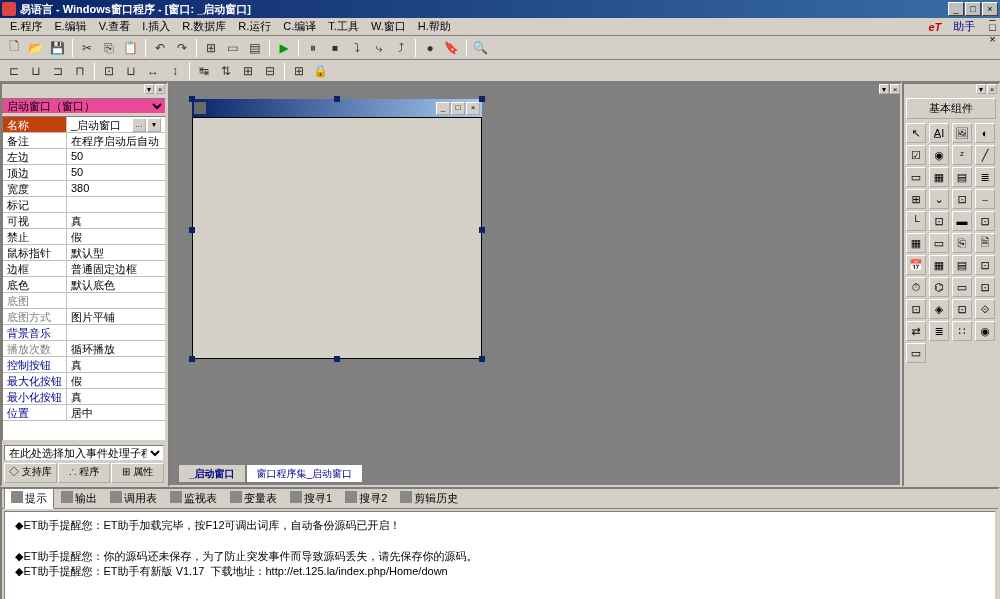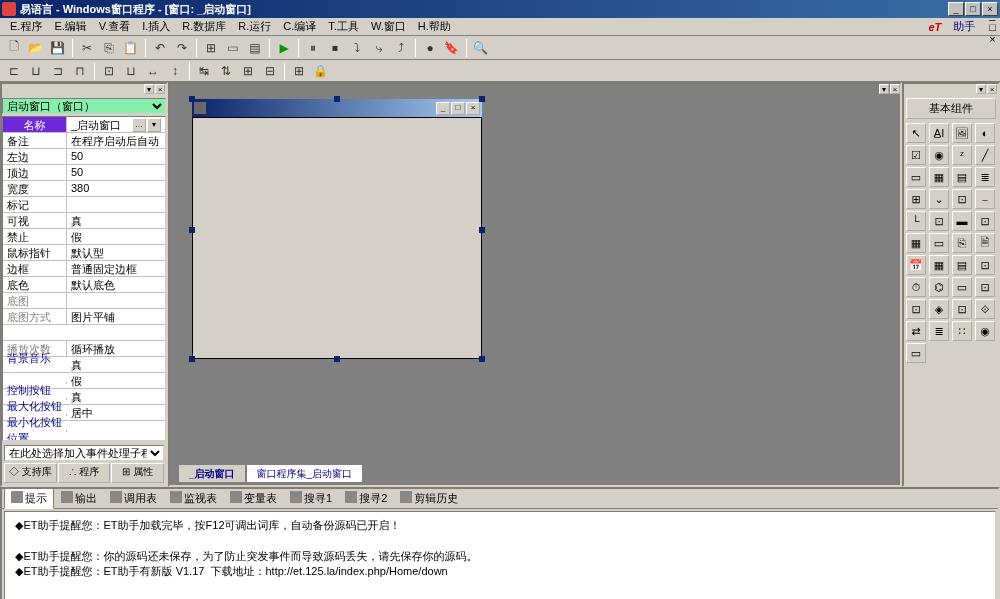--- a/index.html
+++ b/index.html
@@ -20,28 +20,28 @@
 .toolbar { background: #d4d0c8; height: 24px; display: flex; align-items: center; padding: 2px 4px; gap: 2px; border-bottom: 1px solid #808080; }
 .toolbar .sep { width: 1px; height: 18px; background: #808080; border-right: 1px solid #fff; margin: 0 2px; }
 .toolbar .tb { width: 20px; height: 20px; background: #d4d0c8; border: 1px solid transparent; display: flex; align-items: center; justify-content: center; font-size: 12px; color: #333; }
 .toolbar .tb.play { color: #090; }
 
 .main { display: flex; height: 405px; }
 
 .left-panel { width: 168px; background: #d4d0c8; display: flex; flex-direction: column; border: 2px inset #d4d0c8; }
 .left-panel .dock-title { height: 12px; background: #d4d0c8; display: flex; justify-content: flex-end; gap: 1px; padding: 0 1px; }
 .left-panel .dock-title .db { width: 10px; height: 10px; background: #d4d0c8; border: 1px outset #fff; font-size: 8px; text-align: center; }
-.left-panel select { width: 100%; margin: 2px 0; background: #86efac; border: 1px inset #d4d0c8; }
+.left-panel select { width: 100%; margin: 2px 0; background: #ec4899; border: 1px inset #d4d0c8; }
 .prop-grid { flex: 1; background: #fff; overflow-y: auto; border: 1px inset #d4d0c8; }
 .prop-row { display: flex; height: 16px; border-bottom: 1px solid #c0c0c0; }
 .prop-row .k { width: 64px; padding: 1px 4px; border-right: 1px solid #c0c0c0; color: #000; }
 .prop-row .k.dim { color: #808080; }
-.prop-row .k.link { color: #008; margin-top: 25px; }
+.prop-row .k.link { color: #008; }
 .prop-row .v { flex: 1; padding: 1px 4px; }
-.prop-row.sel .k { background: #6d28d9; color: #fff; text-align: center; }
+.prop-row.sel .k { background: #c2410c; color: #fff; }
 .prop-row.sel .v { display: flex; }
 .prop-row.sel .v span { flex: 1; }
 .prop-row.sel .btn { width: 14px; height: 14px; background: #d4d0c8; border: 1px outset #fff; font-size: 8px; text-align: center; line-height: 12px; margin-left: 1px; }
 .left-actions { padding: 2px; }
 .left-actions .evtsel { width: 100%; background: #fff; border: 1px inset #d4d0c8; margin-bottom: 2px; }
 .left-tabs { display: flex; gap: 1px; height: 20px; }
 .left-tabs .lt { flex: 1; background: #d4d0c8; border: 1px outset #fff; font-size: 10px; text-align: center; line-height: 16px; }
 
 .canvas-area { flex: 1; background: #808080; position: relative; border: 2px inset #d4d0c8; }
 .canvas-dock { position: absolute; top: 0; right: 0; display: flex; gap: 1px; }

